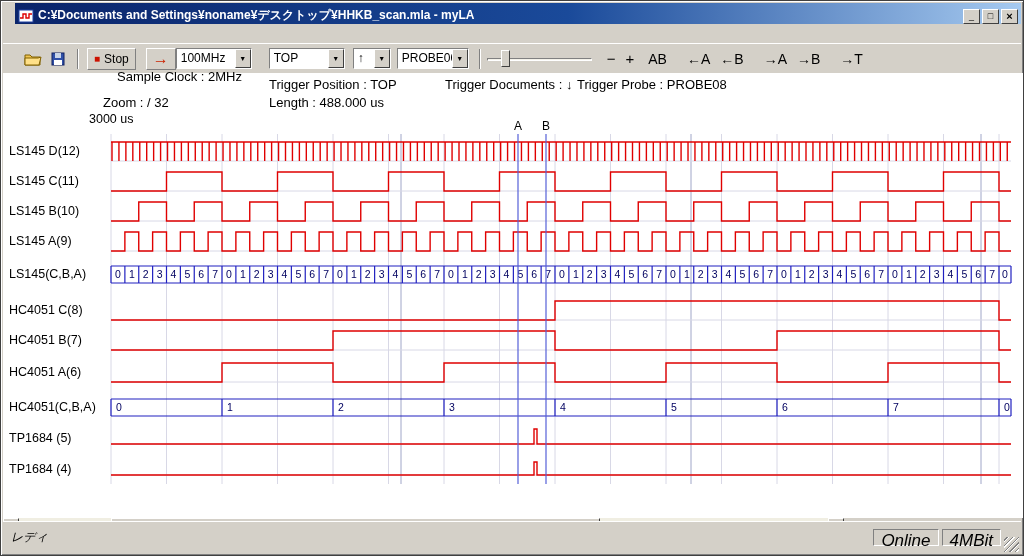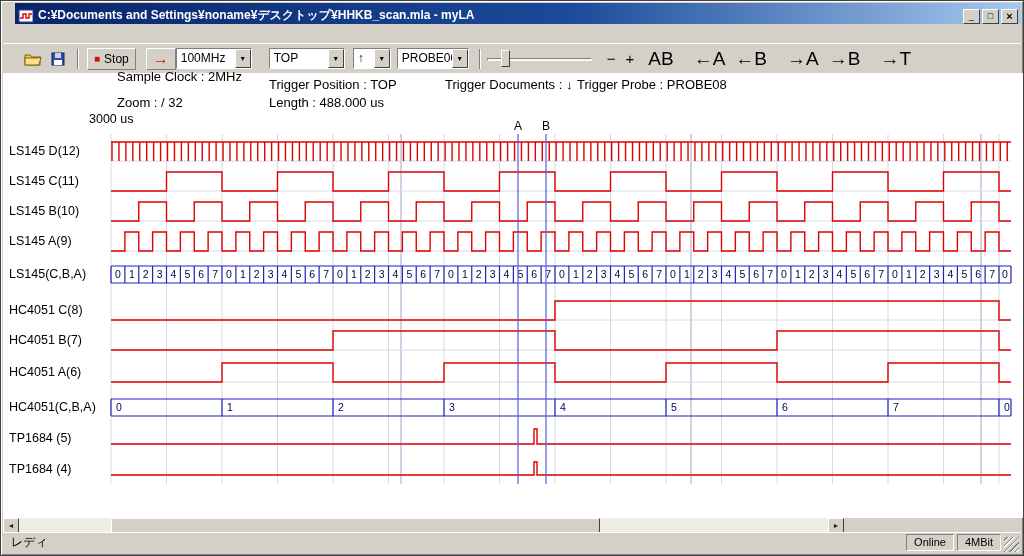--- a/index.html
+++ b/index.html
@@ -38,21 +38,21 @@
   .combo { height:21px; background:#fff; border:1px solid; border-color:#808080 #fff #fff #808080;
            display:flex; align-items:stretch; font-size:12px; }
   .combo-text { padding:2px 4px 0 4px; flex:1; white-space:nowrap; overflow:hidden; }
   .combo-btn { width:16px; background:#d4d0c8; border:1px solid; border-color:#fff #404040 #404040 #fff;
                font-size:7px; display:flex; align-items:center; justify-content:center; color:#000; }
   .slider { position:relative; width:105px; height:20px; margin-left:6px; }
   .slider-track { position:absolute; left:0; right:0; top:9px; height:3px; background:#f4f2ea;
                   border:1px solid; border-color:#808080 #fff #fff #808080; }
   .slider-thumb { position:absolute; left:14px; top:1px; width:9px; height:17px; background:#d4d0c8;
                   border:1px solid; border-color:#fff #404040 #404040 #fff; }
-  .tb-flat { height:22px; background:transparent; border:none; font-size:19px; padding:0 5px; color:#000;
+  .tb-flat { height:22px; background:transparent; border:none; font-size:14px; padding:0 5px; color:#000;
              display:flex; align-items:center; }
 
   
   .content { position:absolute; left:2px; top:72px; width:1020px; height:445px; background:#ffffff; }
   .info-text { position:absolute; font-size:13px; color:#000; white-space:nowrap; }
   .time-div { position:absolute; font-size:12.5px; color:#000; }
   .ch-label { position:absolute; left:8px; font-size:12.5px; color:#000; white-space:nowrap; }
   #wave-layer { position:absolute; left:0; top:0; width:1024px; height:556px; }
   #wave-svg { position:absolute; left:0; top:0; pointer-events:none; }
   #channel-labels { position:absolute; left:0; top:0; width:856px; height:556px; pointer-events:none; }
@@ -60,25 +60,25 @@
   
   .hscroll { position:absolute; left:2px; top:517px; width:841px; height:16px; background:#f0eee2; }
   .scroll-btn { position:absolute; top:0; width:16px; height:16px; background:#d4d0c8; border:1px solid;
                 border-color:#fff #404040 #404040 #fff; font-size:7px; text-align:center; line-height:14px; color:#202020; }
   .scroll-btn.left { left:0; }
   .scroll-btn.right { right:0; }
   .scroll-thumb { position:absolute; left:108px; top:0; width:489px; height:16px; background:#d4d0c8;
                   border:1px solid; border-color:#fff #404040 #404040 #fff; }
 
   
-  .statusbar { position:absolute; left:2px; right:2px; bottom:2px; height:21px; background:#d4d0c8;
-               border-top:1px solid #fff; display:flex; align-items:flex-start; padding:1px 2px; font-size:12px; }
+  .statusbar { position:absolute; left:2px; right:2px; bottom:2px; height:32px; background:#d4d0c8;
+               border-top:1px solid #fff; display:flex; align-items:center; padding:1px 2px; font-size:12px;font-style:italic; }
   .status-main { flex:1; padding-left:6px; }
   .status-panel { border:1px solid; border-color:#808080 #fff #fff #808080; padding:1px 7px; margin-left:3px;
-                  font-size:11px; height:17px; }
+                  font-size:17px; height:17px; }
   .resize-grip { width:15px; height:15px; margin-left:3px; align-self:flex-end;
                  background:repeating-linear-gradient(135deg, transparent 0 2px, #808080 2px 3px, #ffffff 3px 4px); }
 </style>
 </head>
 <body>
 
 <div class="window">
 
   <div class="titlebar">
     <svg class="app-icon" viewBox="0 0 16 16">
@@ -144,21 +144,21 @@
     <span class="tb-flat">→B</span>
     <span class="tb-flat" style="margin-left:10px">→T</span>
   </div>
 
   <div class="content"></div>
 
   <div class="info-text" style="left:116px;top:68px">Sample Clock : 2MHz</div>
   <div class="info-text" style="left:268px;top:76px">Trigger Position : TOP</div>
   <div class="info-text" style="left:444px;top:76px">Trigger Documents : ↓</div>
   <div class="info-text" style="left:576px;top:76px">Trigger Probe : PROBE08</div>
-  <div class="info-text" style="left:116px;top:94px">Zoom : /  32</div>
+  <div class="info-text" style="left:102px;top:94px">Zoom : /  32</div>
   <div class="info-text" style="left:268px;top:94px">Length : 488.000 us</div>
   <div class="time-div" style="left:88px;top:111px">3000 us</div>
 
   <div id="wave-layer">
     <svg id="wave-svg" width="1024" height="556">
         <line x1="110" y1="133" x2="110" y2="483" stroke="#d8d8e6" stroke-width="1"></line>
         <line x1="165.5" y1="133" x2="165.5" y2="483" stroke="#d8d8e6" stroke-width="1"></line>
         <line x1="221" y1="133" x2="221" y2="483" stroke="#d8d8e6" stroke-width="1"></line>
         <line x1="276.5" y1="133" x2="276.5" y2="483" stroke="#d8d8e6" stroke-width="1"></line>
         <line x1="332" y1="133" x2="332" y2="483" stroke="#d8d8e6" stroke-width="1"></line>

